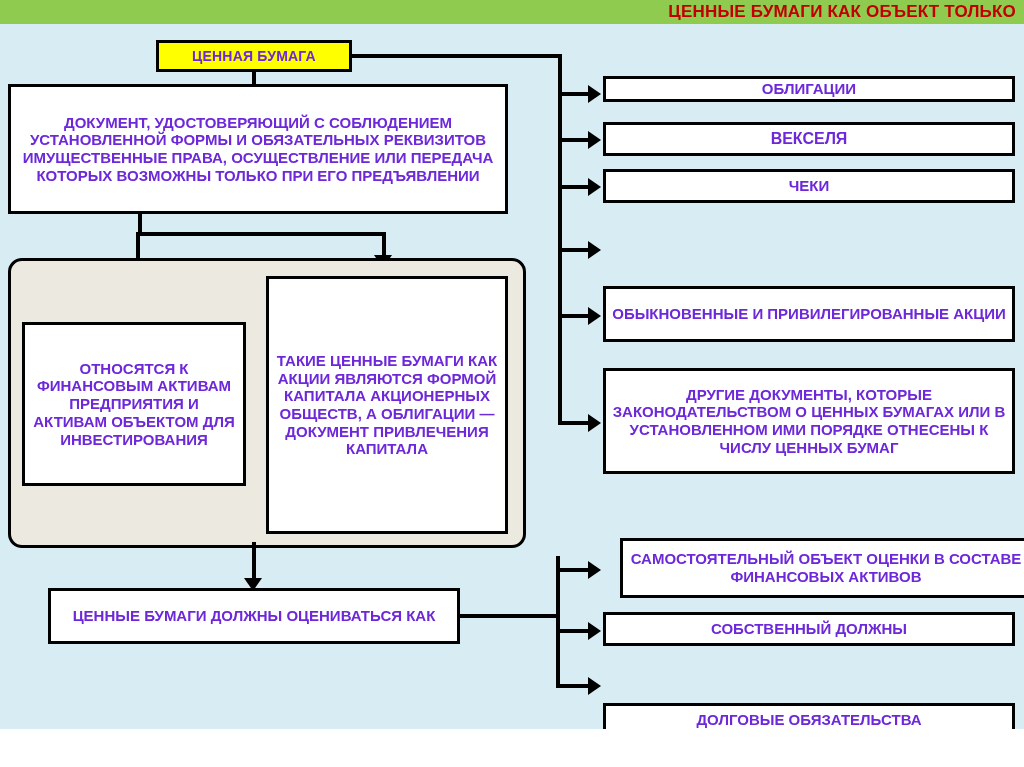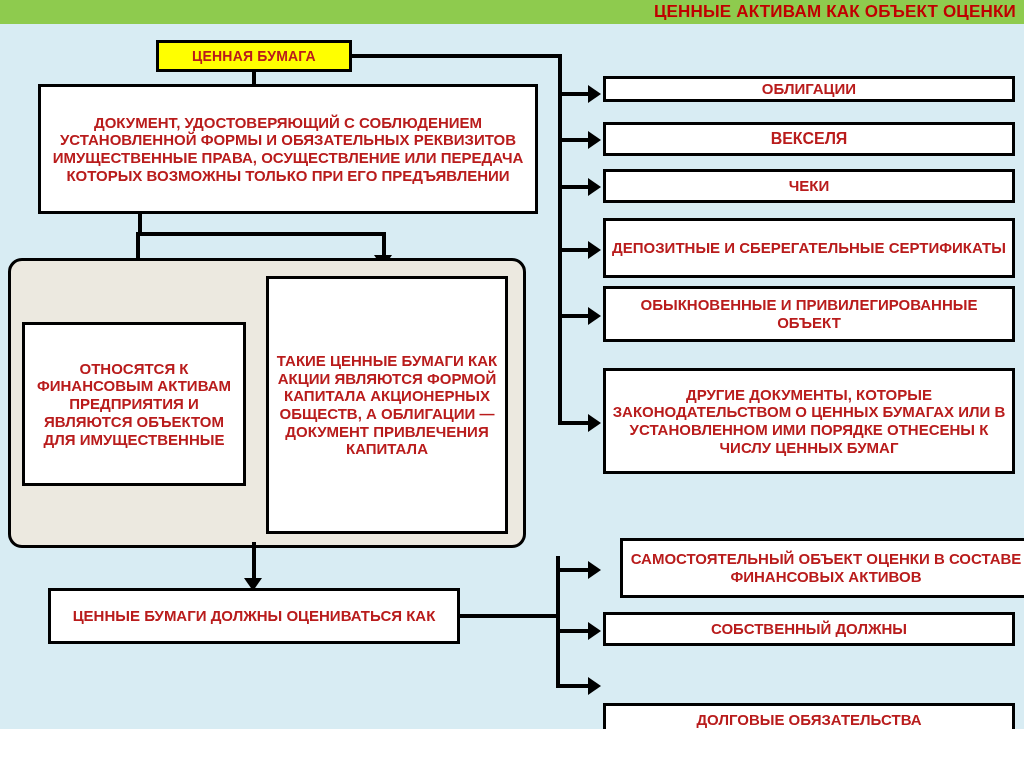--- a/index.html
+++ b/index.html
@@ -40,21 +40,21 @@
   .box {
     position: absolute;
     box-sizing: border-box;
     background: #ffffff;
     border: 3px solid #000000;
     display: flex;
     align-items: center;
     justify-content: center;
     text-align: center;
     font-weight: bold;
-    color: #b91c1c;
+    color: #6d28d9;
     line-height: 1.18;
     padding: 3px 6px;
   }
   .box span { display: block; width: 100%; }
 
   .yellow {
     background: #ffff00;
     font-size: 14px;
     letter-spacing: 0.2px;
   }
@@ -94,46 +94,46 @@
     height: 38px;
     background: #ffffff;
   }
 </style>
 </head>
 <body>
 
 <div id="slide">
 
   <div class="header-band"></div>
-  <div class="header-title">ЦЕННЫЕ АКТИВАМ КАК ОБЪЕКТ ОЦЕНКИ</div>
+  <div class="header-title">ЦЕННЫЕ БУМАГИ КАК ОБЪЕКТ ТОЛЬКО</div>
 
   <div class="box yellow" style="left:156px; top:40px; width:196px; height:32px;">
     <span>ЦЕННАЯ БУМАГА</span>
   </div>
 
   <div class="line vline" style="left:252px; top:70px; height:14px;"></div>
 
   <div class="line hline" style="left:350px; top:54px; width:212px;"></div>
   <div class="line vline" style="left:558px; top:54px; height:369px;"></div>
 
-  <div class="box" style="left:8px; top:84px; width:500px; height:130px; font-size:15px;margin-left:30px;">
+  <div class="box" style="left:8px; top:84px; width:500px; height:130px; font-size:15px;">
     <span>ДОКУМЕНТ, УДОСТОВЕРЯЮЩИЙ С СОБЛЮДЕНИЕМ УСТАНОВЛЕННОЙ ФОРМЫ И ОБЯЗАТЕЛЬНЫХ РЕКВИЗИТОВ ИМУЩЕСТВЕННЫЕ ПРАВА, ОСУЩЕСТВЛЕНИЕ ИЛИ ПЕРЕДАЧА КОТОРЫХ ВОЗМОЖНЫ ТОЛЬКО ПРИ ЕГО ПРЕДЪЯВЛЕНИИ</span>
   </div>
 
   <div class="line vline" style="left:138px; top:214px; height:22px;"></div>
   <div class="line hline" style="left:138px; top:232px; width:248px;"></div>
   <div class="line vline" style="left:136px; top:232px; height:78px;"></div>
   <div class="arrow-d" style="left:128px; top:306px;"></div>
   <div class="line vline" style="left:382px; top:232px; height:28px;"></div>
   <div class="arrow-d" style="left:374px; top:255px;"></div>
 
   <div class="beige" style="position:absolute; left:8px; top:258px; width:512px; height:284px;"></div>
 
   <div class="box" style="left:22px; top:322px; width:224px; height:164px; font-size:15px;">
-    <span>ОТНОСЯТСЯ К ФИНАНСОВЫМ АКТИВАМ ПРЕДПРИЯТИЯ И ЯВЛЯЮТСЯ ОБЪЕКТОМ ДЛЯ ИМУЩЕСТВЕННЫЕ</span>
+    <span>ОТНОСЯТСЯ К ФИНАНСОВЫМ АКТИВАМ ПРЕДПРИЯТИЯ И АКТИВАМ ОБЪЕКТОМ ДЛЯ ИНВЕСТИРОВАНИЯ</span>
   </div>
 
   <div class="box" style="left:266px; top:276px; width:242px; height:258px; font-size:15px;">
     <span>ТАКИЕ ЦЕННЫЕ БУМАГИ КАК АКЦИИ ЯВЛЯЮТСЯ ФОРМОЙ КАПИТАЛА АКЦИОНЕРНЫХ ОБЩЕСТВ, А ОБЛИГАЦИИ — ДОКУМЕНТ ПРИВЛЕЧЕНИЯ КАПИТАЛА</span>
   </div>
 
   <div class="line vline" style="left:252px; top:542px; height:40px;"></div>
   <div class="arrow-d" style="left:244px; top:578px;"></div>
 
   <div class="box" style="left:48px; top:588px; width:412px; height:56px; font-size:15px;">
@@ -156,28 +156,25 @@
   </div>
 
   <div class="line hline" style="left:558px; top:185px; width:32px;"></div>
   <div class="arrow-r" style="left:588px; top:178px;"></div>
   <div class="box" style="left:603px; top:169px; width:412px; height:34px; font-size:15px;justify-content:flex-end;">
     <span>ЧЕКИ</span>
   </div>
 
   <div class="line hline" style="left:558px; top:248px; width:32px;"></div>
   <div class="arrow-r" style="left:588px; top:241px;"></div>
-  <div class="box" style="left:603px; top:218px; width:412px; height:60px; font-size:15px;">
-    <span>ДЕПОЗИТНЫЕ И СБЕРЕГАТЕЛЬНЫЕ СЕРТИФИКАТЫ</span>
-  </div>
 
   <div class="line hline" style="left:558px; top:314px; width:32px;"></div>
   <div class="arrow-r" style="left:588px; top:307px;"></div>
   <div class="box" style="left:603px; top:286px; width:412px; height:56px; font-size:15px;">
-    <span>ОБЫКНОВЕННЫЕ И ПРИВИЛЕГИРОВАННЫЕ ОБЪЕКТ</span>
+    <span>ОБЫКНОВЕННЫЕ И ПРИВИЛЕГИРОВАННЫЕ АКЦИИ</span>
   </div>
 
   <div class="line hline" style="left:558px; top:421px; width:32px;"></div>
   <div class="arrow-r" style="left:588px; top:414px;"></div>
   <div class="box" style="left:603px; top:368px; width:412px; height:106px; font-size:15px;">
     <span>ДРУГИЕ ДОКУМЕНТЫ, КОТОРЫЕ ЗАКОНОДАТЕЛЬСТВОМ О ЦЕННЫХ БУМАГАХ ИЛИ В УСТАНОВЛЕННОМ ИМИ ПОРЯДКЕ ОТНЕСЕНЫ К ЧИСЛУ ЦЕННЫХ БУМАГ</span>
   </div>
 
   <div class="line hline" style="left:556px; top:568px; width:34px;"></div>
   <div class="arrow-r" style="left:588px; top:561px;"></div>

